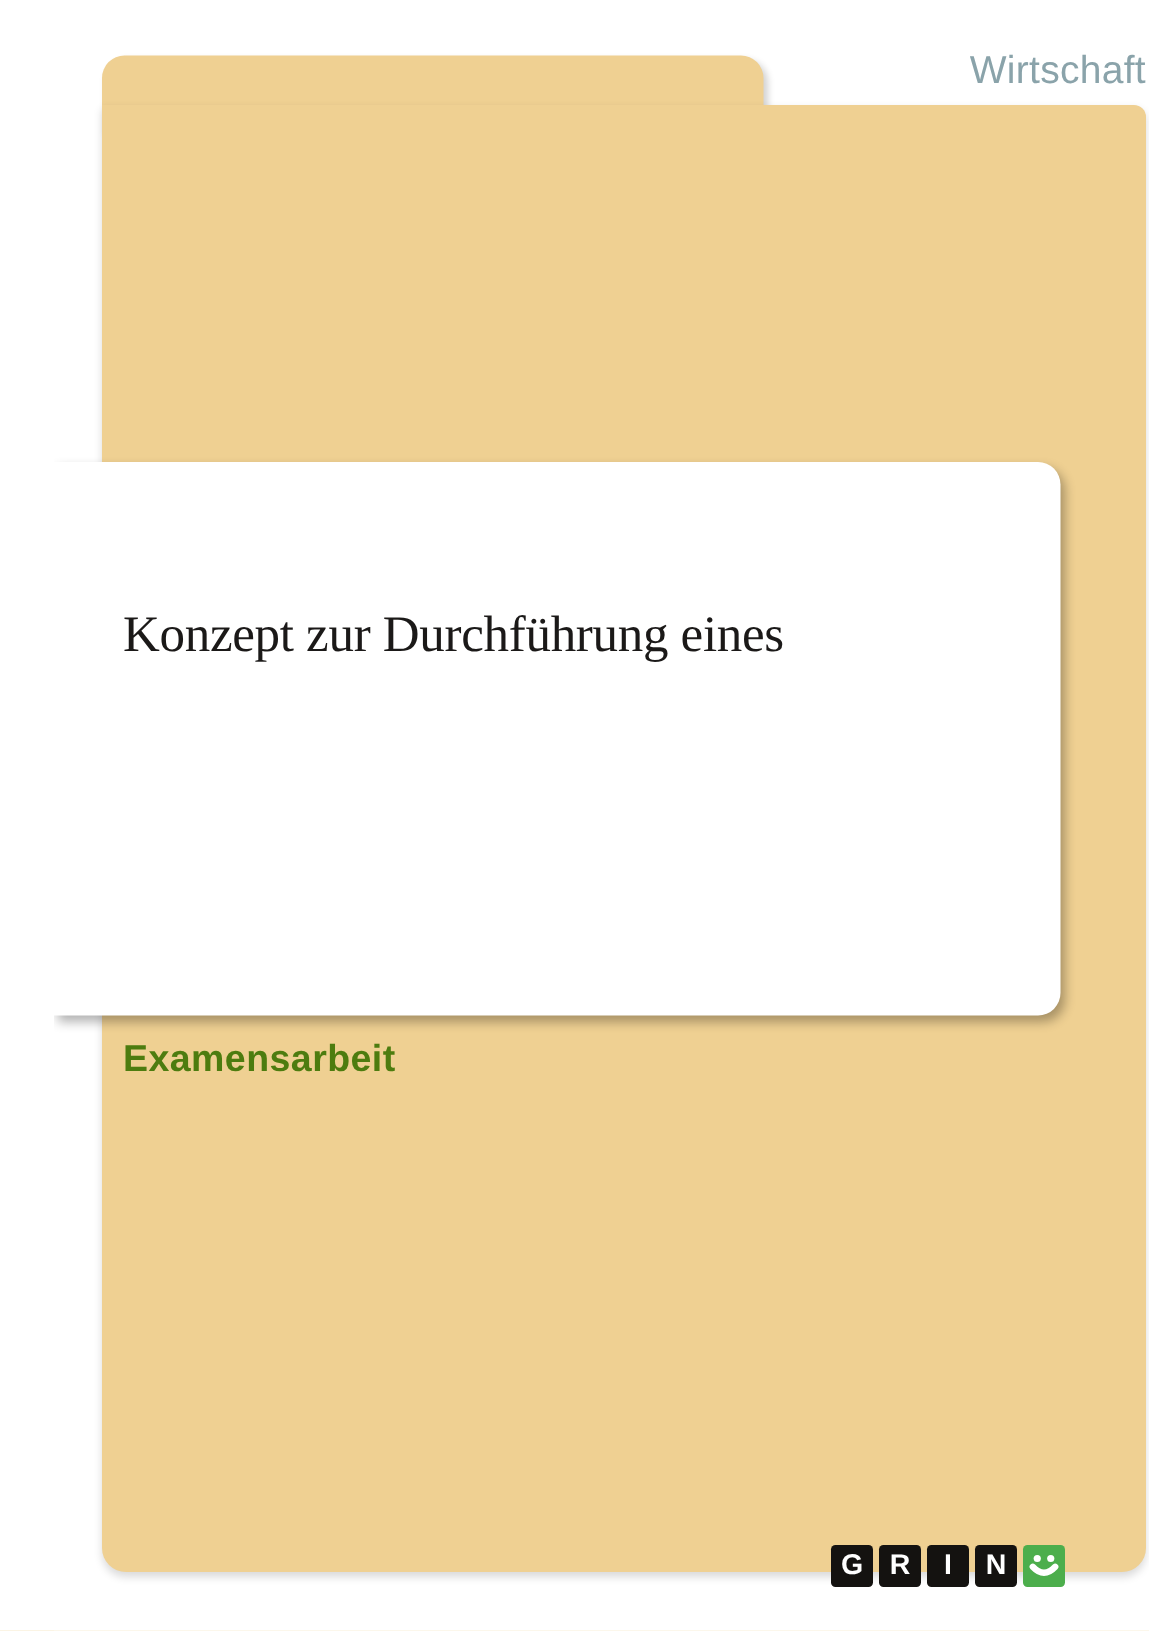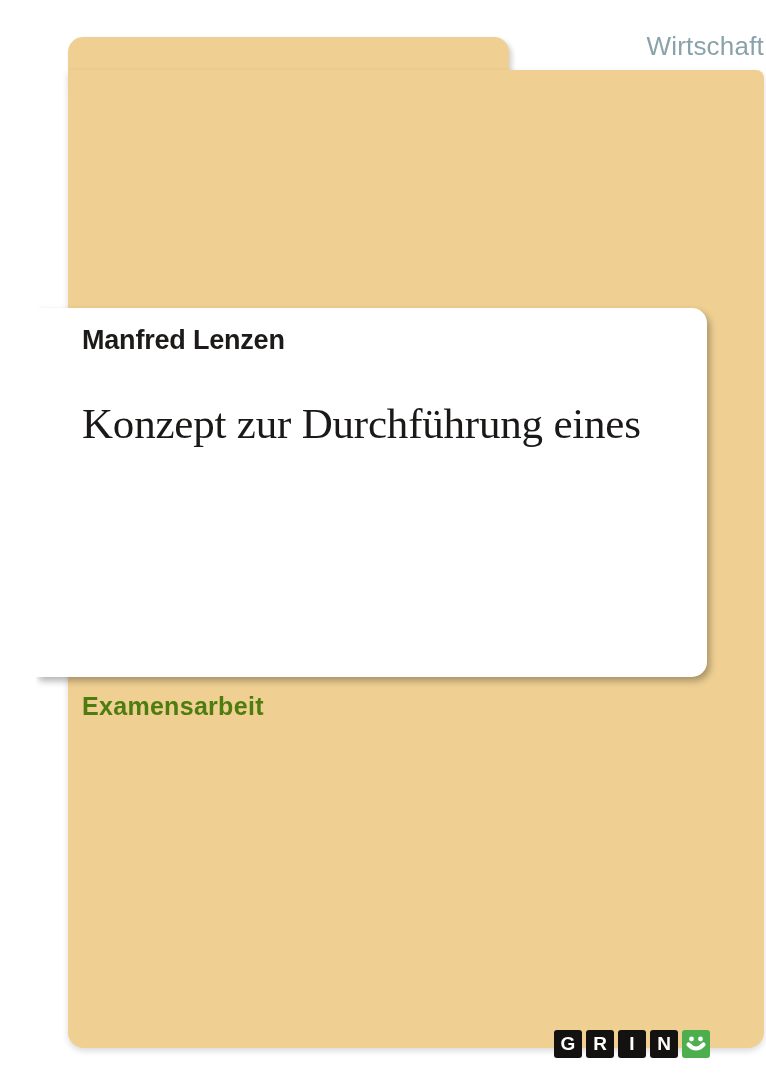--- a/index.html
+++ b/index.html
@@ -51,21 +51,21 @@
     font-size:27px;
     font-weight:bold;
     color:#1d1b1a;
     line-height:1.2;
     letter-spacing:-0.2px;
   }
   .title{
     position:absolute;
     left:46px;top:96px;
     font-family:"Liberation Serif",serif;
-    font-size:43px;
+    font-size:34px;
     line-height:39px;
     color:#1b1918;
     letter-spacing:-0.2px;
   }
   .title .line{white-space:nowrap;}
   .work-type{
     position:absolute;
     left:46px;top:692px;
     font-size:25px;
     font-weight:bold;
@@ -102,21 +102,20 @@
 <body>
 
 <div class="page">
 
   <div class="cover-tab"></div>
   <div class="cover-main"></div>
 
   <div class="category-label">Wirtschaft</div>
 
   <div class="card">
-    <div class="author">Manfred Lenzen</div>
     <div class="title">
       <div class="line">Konzept zur Durchführung eines</div>
     </div>
   </div>
 
   <div class="work-type">Examensarbeit</div>
 
   <div class="grin-logo">
     <div class="grin-sq">G</div>
     <div class="grin-sq">R</div>

